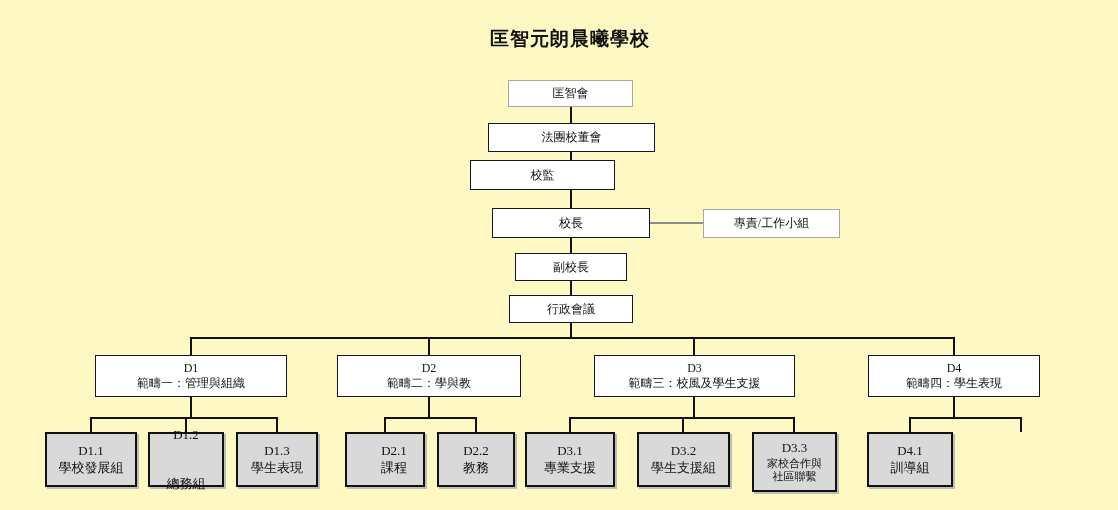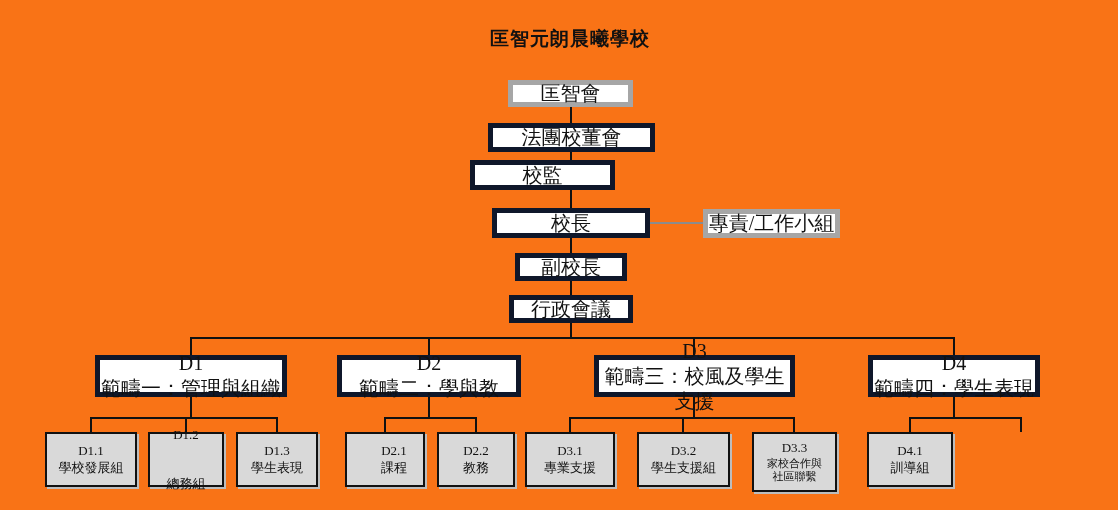--- a/index.html
+++ b/index.html
@@ -4,46 +4,46 @@
 <style>
   html, body {
     margin: 0;
     padding: 0;
     background: #ffffff;
   }
   .stage {
     position: relative;
     width: 1118px;
     height: 510px;
-    background: #f97316;
+    background: #fef9c3;
     font-family: "Liberation Serif", "DejaVu Serif", serif;
     color: #111111;
     overflow: hidden;
   }
   .title {
     position: absolute;
     top: 26px;
     left: 0;
     width: 1140px;
     text-align: center;
     font-size: 19px;
     font-weight: bold;
     letter-spacing: 1px;
     margin: 0;
   }
   .box {
     position: absolute;
     background: #ffffff;
-    border: 5px solid #0f172a;
+    border: 1px solid #0f172a;
     display: flex;
     flex-direction: column;
     align-items: center;
     justify-content: center;
     text-align: center;
-    font-size: 20px;
+    font-size: 12px;
     line-height: 1.25;
     box-sizing: border-box;
   }
   .box.light {
     border-color: #a6a6a6;
   }
   .box .line2 {
     white-space: pre-line;
   }
   .unit {

